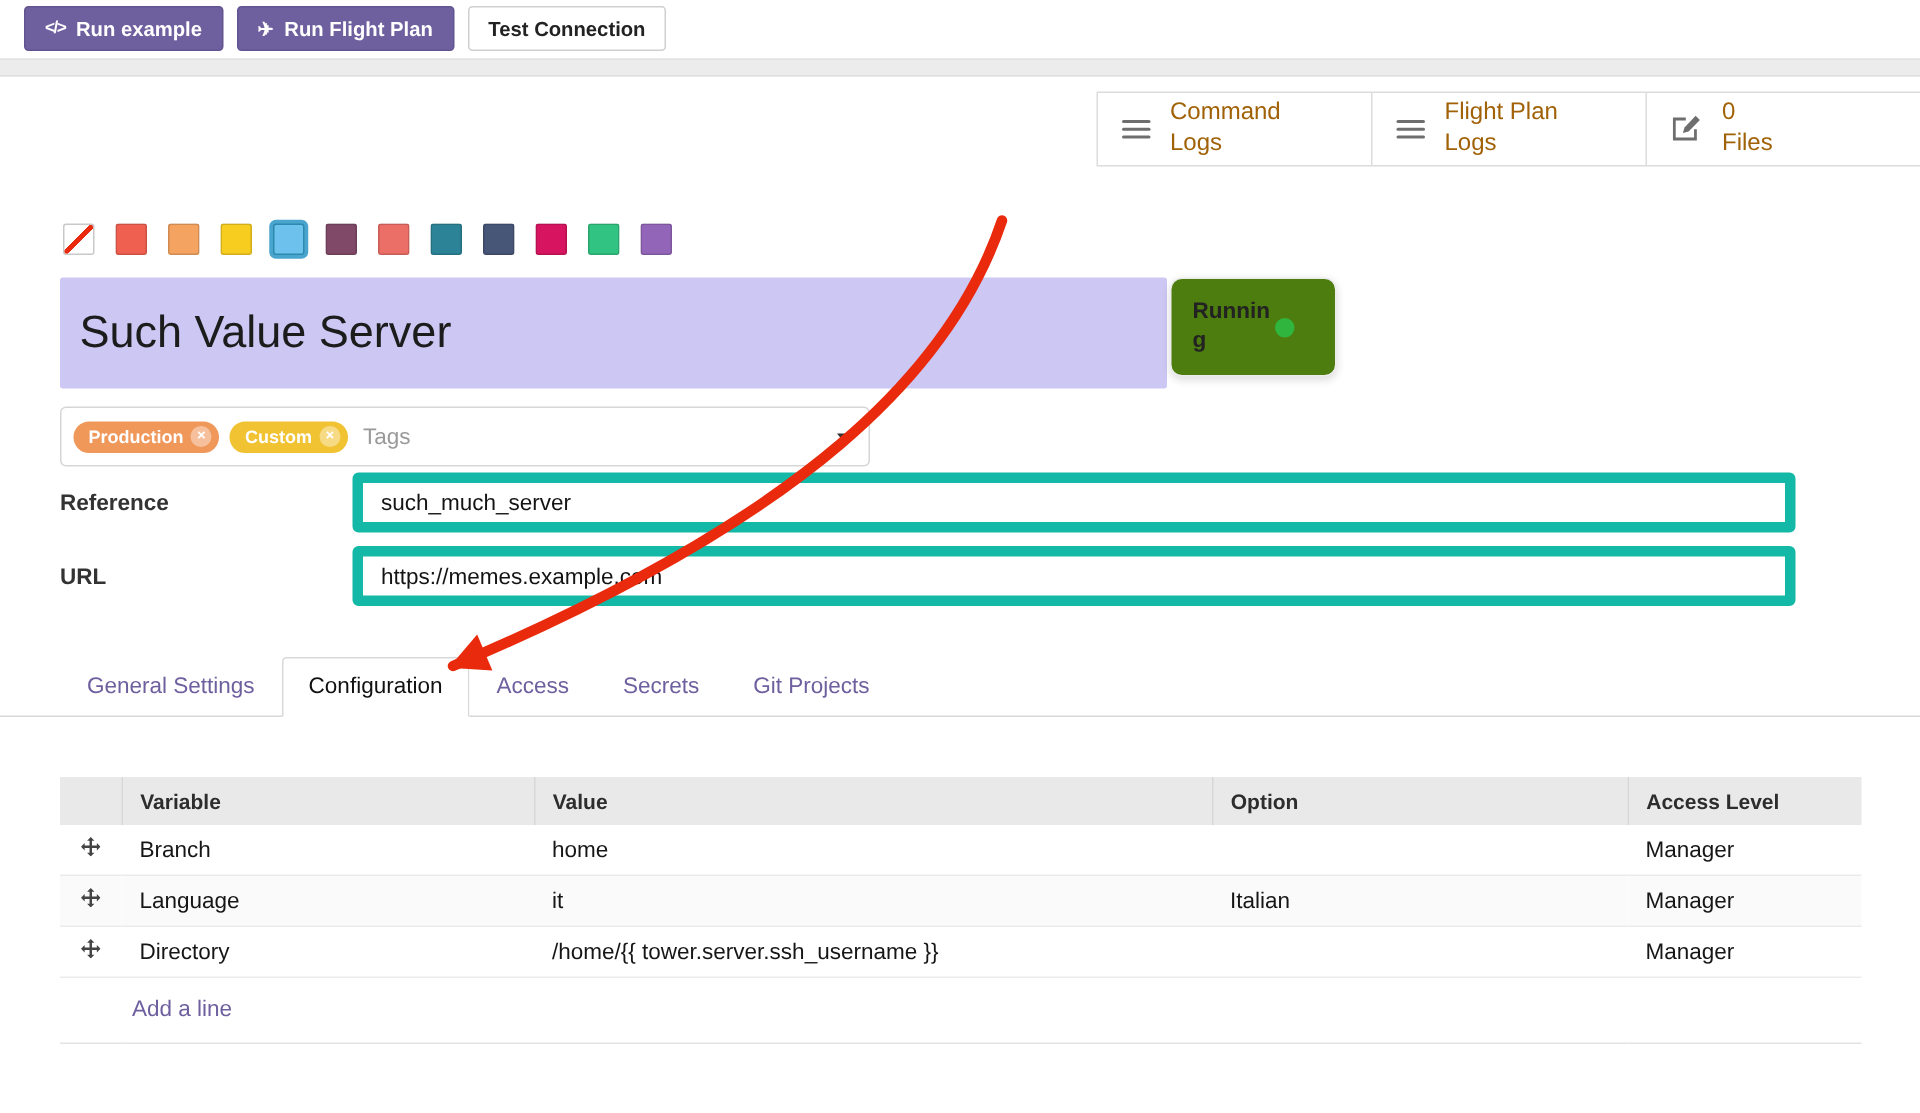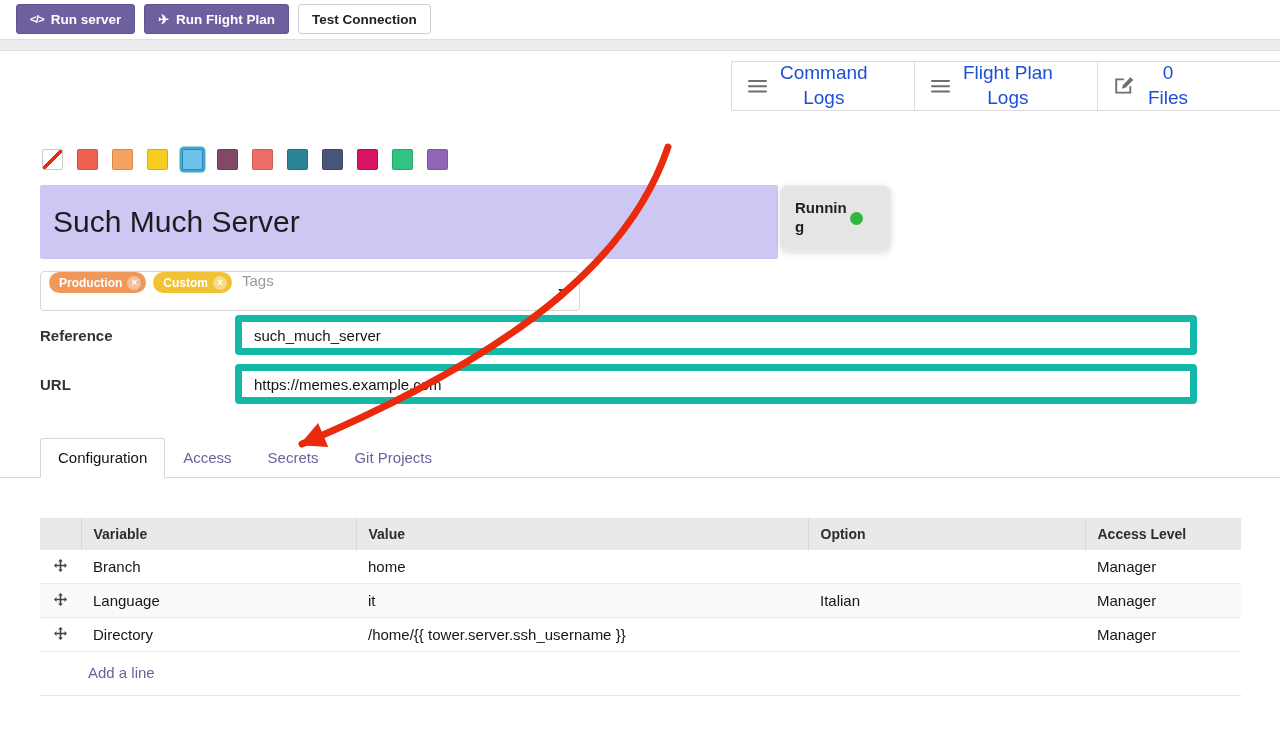--- a/index.html
+++ b/index.html
@@ -21,43 +21,43 @@
 
   
   .statbar { display:flex; justify-content:flex-end; margin-top:10px; }
   .stat-cells { display:flex; border-top:1px solid #dcdcdc; border-bottom:1px solid #dcdcdc; }
   .stat-cell { width:183px; height:48px; display:flex; align-items:center; gap:13px; padding:0 10px 0 16px;
                border-left:1px solid #dcdcdc; cursor:pointer; background:#fff; }
   .icon-list { width:19px; height:15px; position:relative; flex:0 0 19px; }
   .icon-list::before { content:""; position:absolute; left:0; right:0; top:1px; height:2.6px; border-radius:1px;
                        background:#6e6e6e; box-shadow:0 5.2px 0 #6e6e6e, 0 10.4px 0 #6e6e6e; }
   .icon-edit { flex:0 0 21px; height:20px; }
-  .stat-text { font-size:19px; color:#1d4ed8; line-height:1.3;text-align:center; }
+  .stat-text { font-size:16px; color:#a16207; line-height:1.3; }
 
   
   .swatches { display:flex; gap:14px; margin:38px 0 0 42px; }
   .swatch { width:21px; height:21px; border-radius:2px; border:1px solid rgba(0,0,0,0.15); cursor:pointer; position:relative; }
   .swatch.selected { box-shadow:0 0 0 2.5px #49a5cd; border-color:#2d89ad; }
   .swatch.none { background:#fff; border-color:#c9c9c9; overflow:hidden; }
   .swatch.none::after { content:""; position:absolute; inset:-2px;
         background:linear-gradient(135deg, transparent 45%, #ea2a0c 45%, #ea2a0c 55%, transparent 55%); }
 
   
   .title-row { display:flex; align-items:flex-start; margin:15px 40px 0; }
   .title-box { width:738px; height:74px; display:flex; align-items:center; padding-left:13px;
                font-size:30px; color:#1c1c1c; border-radius:2px; cursor:text; }
-  .status-card { margin-left:2px; width:111px; height:66px; background:#e5e5e5; border:1px solid #ececec;
+  .status-card { margin-left:2px; width:111px; height:66px; background:#4d7c0f; border:1px solid #ececec;
                  border-radius:8px; box-shadow:0 2px 6px rgba(0,0,0,0.14); display:flex; align-items:center;
                  padding:0 11px 0 14px; cursor:pointer; }
   .status-label { font-size:15px; font-weight:700; color:#222; width:52px; line-height:1.25; word-break:break-all; }
   .status-dot { width:13px; height:13px; border-radius:50%; margin-left:3px; flex:0 0 13px; }
 
   
   .tags-box { margin:12px 40px 0; width:540px; height:40px; border:1px solid #d6d6d6; border-radius:4px;
-              display:flex; align-items:flex-start; padding:0 30px 0 8px; gap:7px; position:relative; cursor:text; }
+              display:flex; align-items:center; padding:0 30px 0 8px; gap:7px; position:relative; cursor:text; }
   .tag-pill { display:inline-flex; align-items:center; gap:5px; height:21px; padding:0 5px 0 10px;
               border-radius:11px; color:#fff; font-size:12px; font-weight:700; white-space:nowrap; }
   .tag-x { width:14px; height:14px; border-radius:50%; background:rgba(255,255,255,0.4); display:inline-flex;
            align-items:center; justify-content:center; font-size:10px; line-height:1; cursor:pointer; }
   .tags-ph { color:#9a9a9a; font-size:15px; margin-left:3px; }
   .caret { position:absolute; right:13px; top:17px; width:0; height:0;
            border-left:4.5px solid transparent; border-right:4.5px solid transparent; border-top:5.5px solid #333; cursor:pointer; }
 
   
   .fields { margin-top:4px; }
@@ -93,21 +93,21 @@
     <marker id="ah" markerUnits="userSpaceOnUse" markerWidth="34" markerHeight="30" refX="24" refY="14" orient="auto">
       <path id="arrow-head" d="M1,1 L27,14 L1,27 Z" fill="#ea2a0c"></path>
     </marker>
   </defs>
   <path id="arrow-path" d="M 668 147 C 634 248, 536 345, 302 444" fill="none" stroke="#ea2a0c" stroke-width="7" stroke-linecap="round" marker-end="url(#ah)"></path>
 </svg>
 
 <header class="topbar">
   <button class="btn btn-purple">
     <span class="code-ico">&lt;/&gt;</span>
-    <span>Run server</span>
+    <span>Run example</span>
   </button>
   <button class="btn btn-purple">
     <span class="plane-ico">✈</span>
     <span>Run Flight Plan</span>
   </button>
   <button class="btn btn-plain">
     <span>Test Connection</span>
   </button>
 </header>
 
@@ -154,21 +154,21 @@
   <span class="swatch" style="background: rgb(235, 110, 103);"></span>
   <span class="swatch" style="background: rgb(44, 131, 151);"></span>
   <span class="swatch" style="background: rgb(71, 85, 119);"></span>
   <span class="swatch" style="background: rgb(214, 20, 95);"></span>
   <span class="swatch" style="background: rgb(48, 195, 129);"></span>
   <span class="swatch" style="background: rgb(147, 101, 184);"></span>
 </div>
 
 <div class="title-row">
   <div class="title-box" style="background: rgb(205, 199, 243);">
-    <span>Such Much Server</span>
+    <span>Such Value Server</span>
   </div>
   <div class="status-card">
     <span class="status-label">Running</span>
     <span class="status-dot" style="background: rgb(48, 181, 62);"></span>
   </div>
 </div>
 
 <div class="tags-box">
   <span class="tag-pill" style="background: rgb(240, 151, 90);">
     <span>Production</span>
@@ -191,20 +191,21 @@
   </div>
   <div class="field-row">
     <label class="field-label">URL</label>
     <div class="field-input">
       <span>https://memes.example.com</span>
     </div>
   </div>
 </div>
 
 <nav class="tabs">
+  <div class="tab">General Settings</div>
   <div class="tab active">Configuration</div>
   <div class="tab">Access</div>
   <div class="tab">Secrets</div>
   <div class="tab">Git Projects</div>
 </nav>
 
 <div class="table-wrap">
   <table>
     <colgroup>
         <col class="c-handle">

